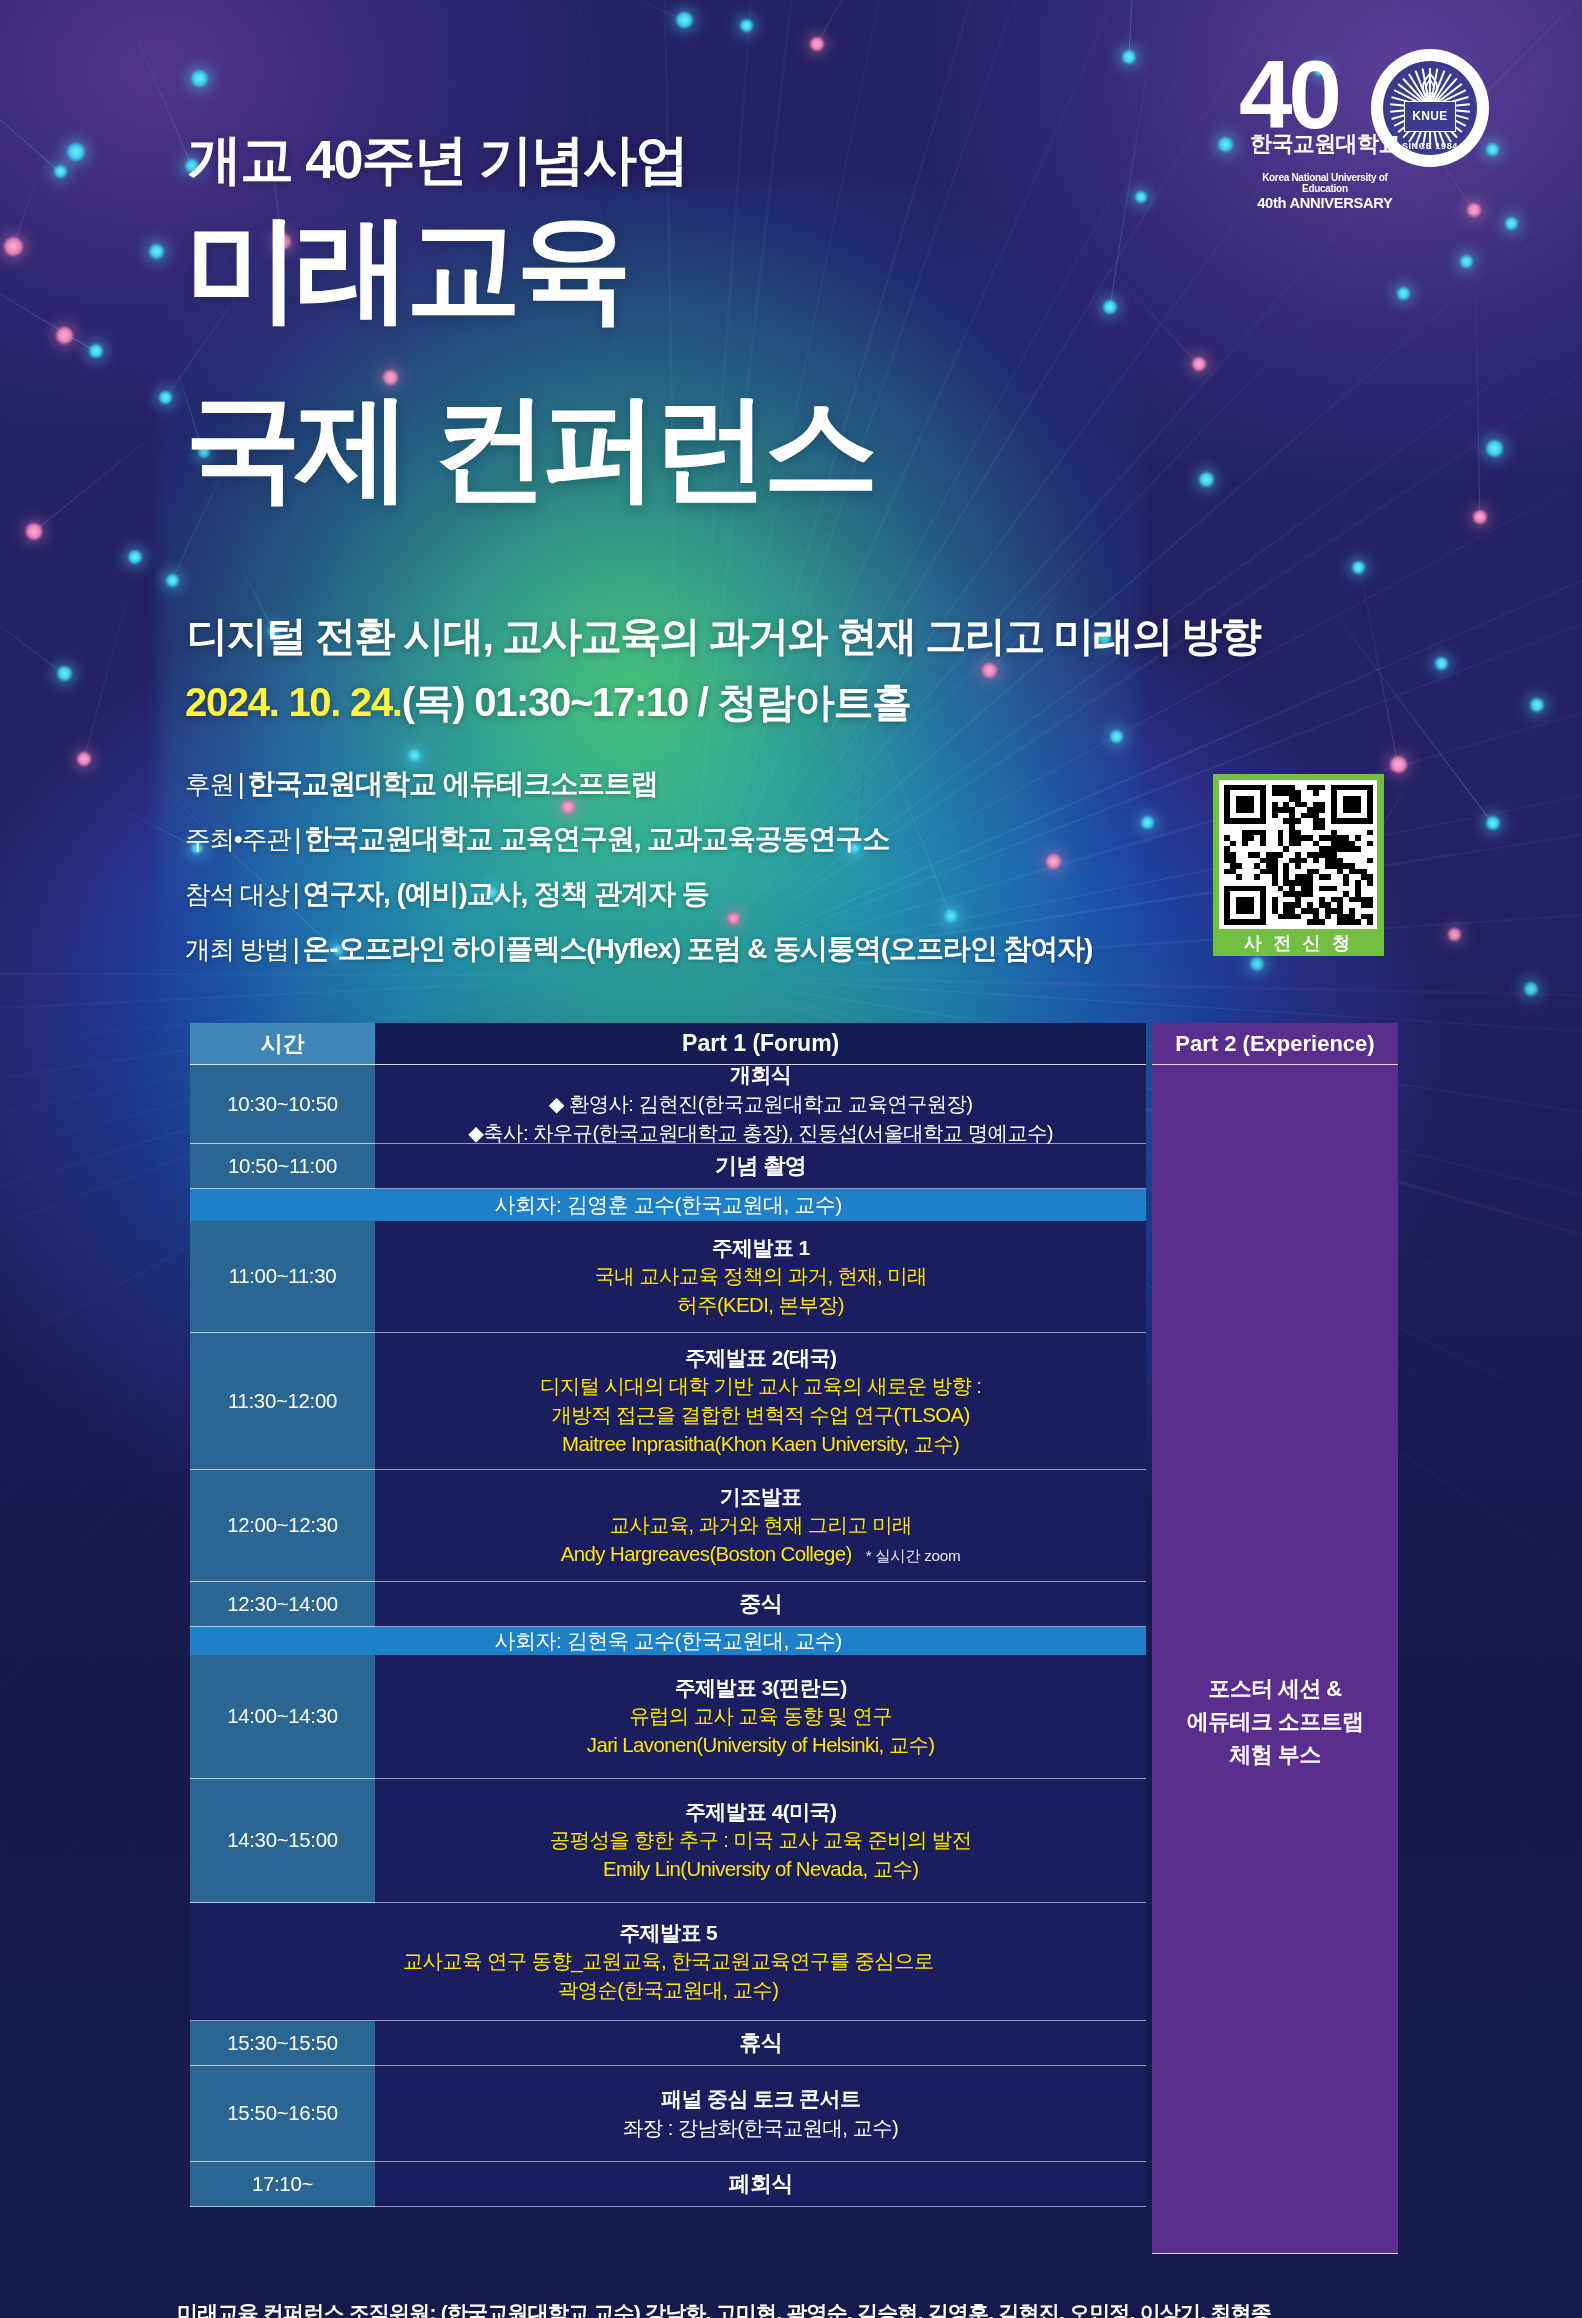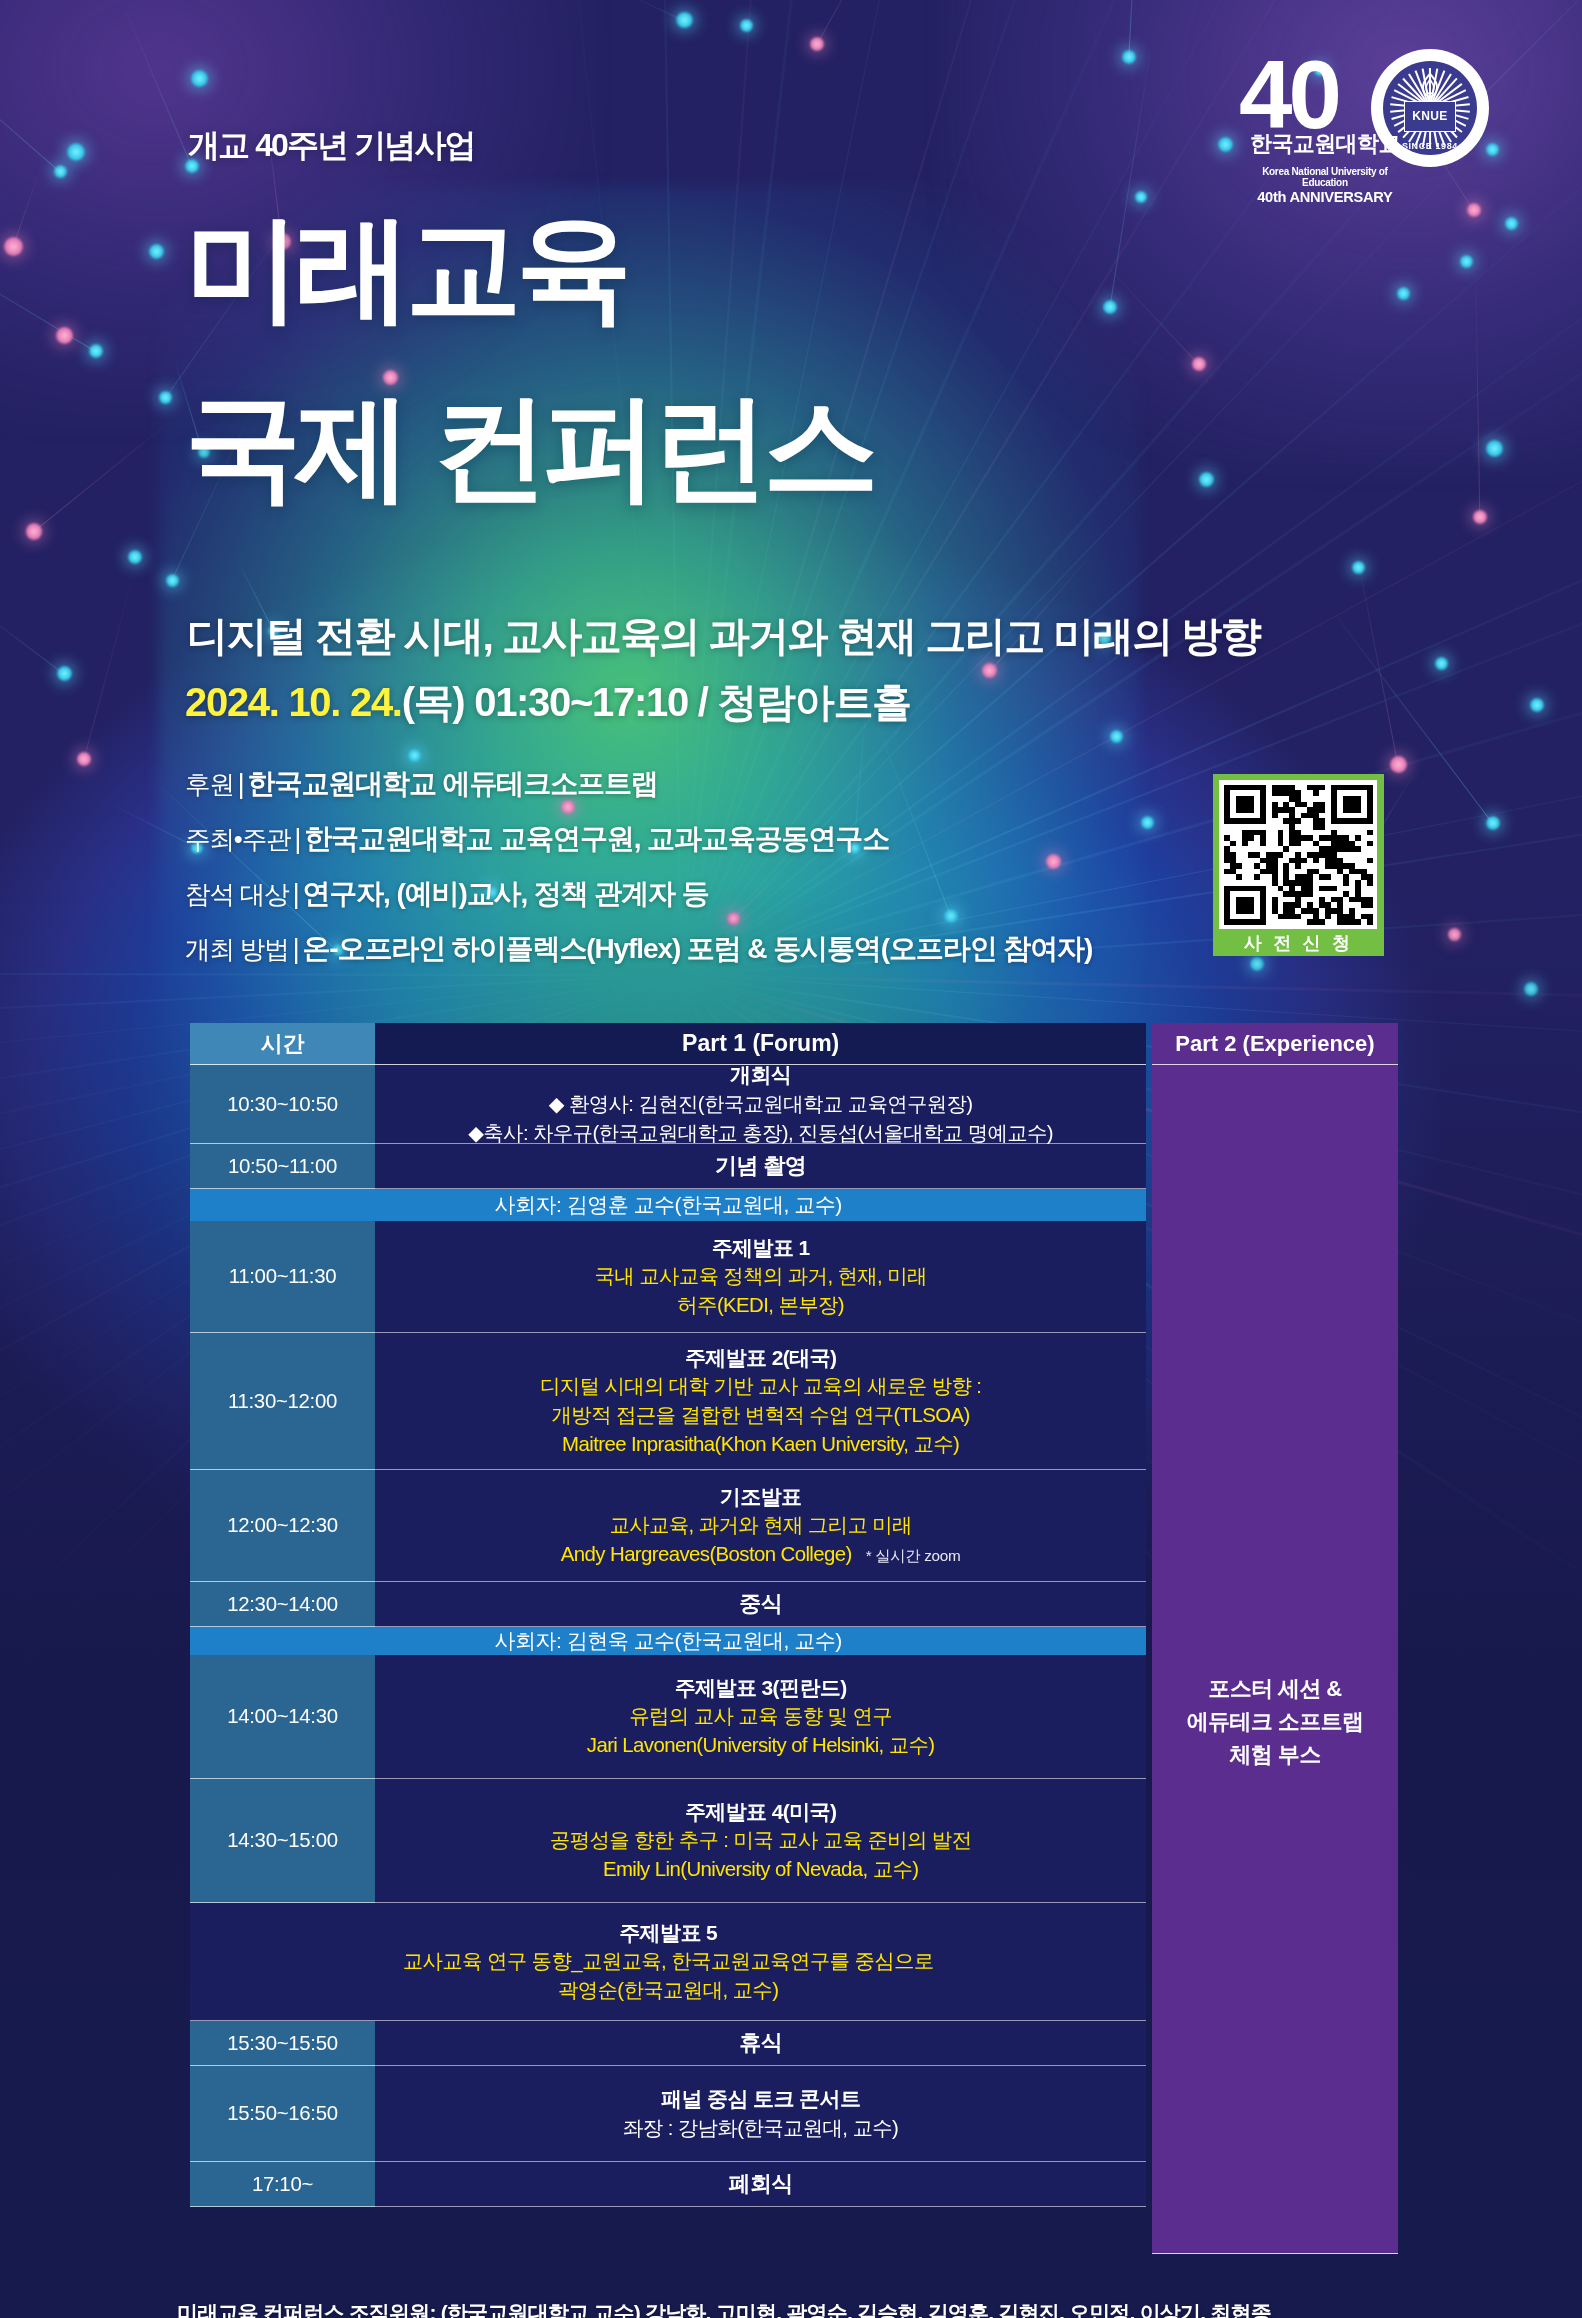--- a/index.html
+++ b/index.html
@@ -122,26 +122,26 @@
   }
   .seal-since {
     position: absolute; bottom: 3.8px; left: 0; right: 0;
     text-align: center; font-size: 9px; font-weight: 700; color: #fff;
     letter-spacing: 0.6px;
   }
   .logo-text {
     position: absolute; left: 6.4px; top: 97px; width: 159px; text-align: center;
   }
   .logo-kr { font-size: 22px; font-weight: 700; color: #fff; letter-spacing: -0.6px; line-height: 1.05; }
-  .logo-en { font-size: 10px; font-weight: 700; color: #fff; letter-spacing: -0.3px; margin-top: 11px; }
+  .logo-en { font-size: 10px; font-weight: 700; color: #fff; letter-spacing: -0.3px; margin-top: 17px; }
   .logo-anniv { font-size: 14.7px; font-weight: 700; color: #fff; letter-spacing: -0.3px; margin-top: 0.6px; }
 
   .eyebrow {
     position: absolute; left: 188px; top: 124px;
-    font-size: 32px; font-weight: 700; color: #fff;
+    font-size: 54px; font-weight: 700; color: #fff;
     letter-spacing: -1.9px;
     text-shadow: 0 1.3px 9px rgba(0,0,0,0.28);
   }
   .title1, .title2 {
     position: absolute; left: 185px;
     font-size: 116px; font-weight: 900; color: #fff;
     letter-spacing: -5.7px; line-height: 1;
     text-shadow: 0 2.6px 14px rgba(0,40,60,0.33);
   }
   .title1 { top: 210px; }

